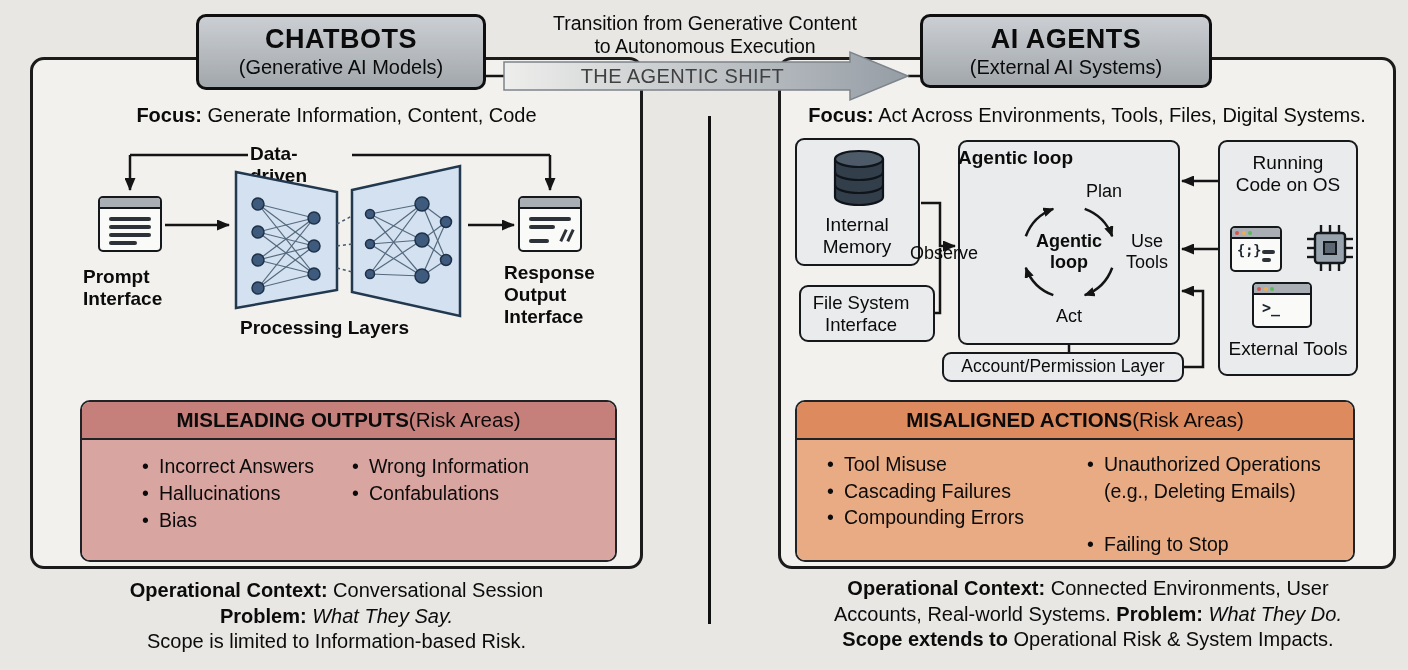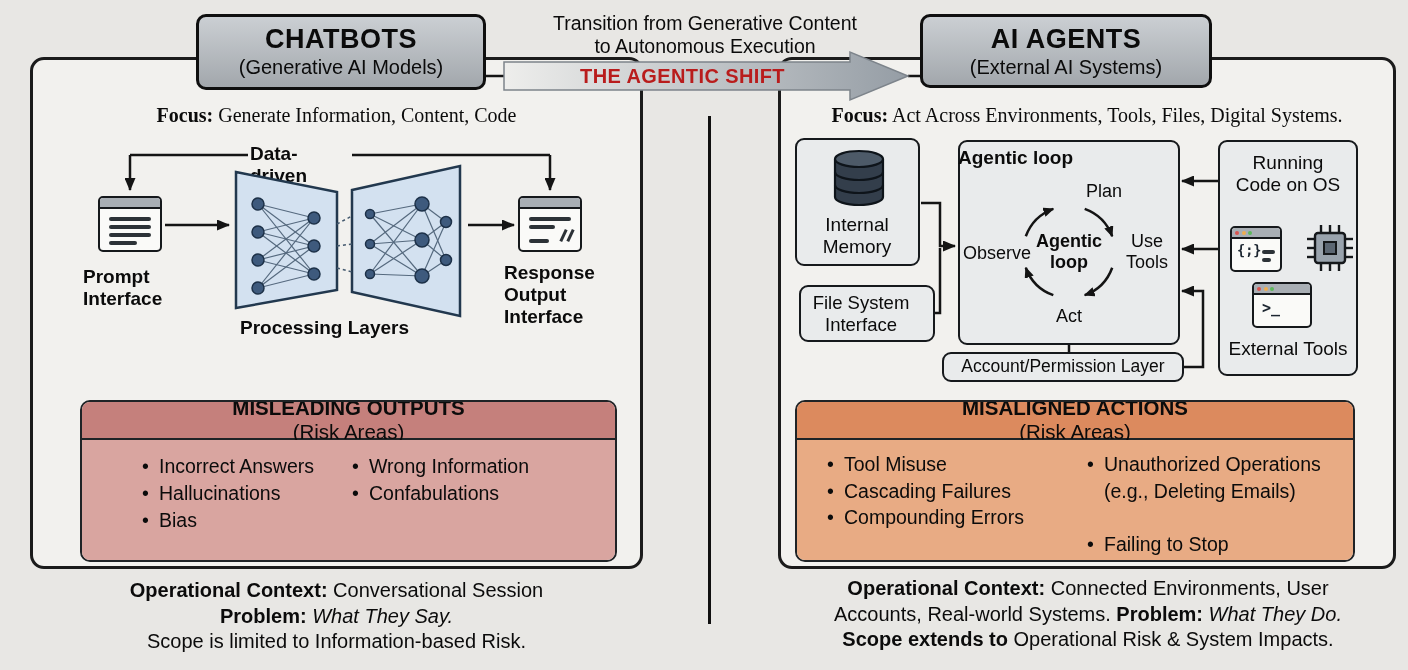--- a/index.html
+++ b/index.html
@@ -12,40 +12,40 @@
   .panel { position:absolute; background:#f2f1ee; border:3px solid #1b1b1b; border-radius:14px; }
   .divider { position:absolute; background:#101010; }
 
   .titlebox { position:absolute; background:linear-gradient(180deg,#cbcfd3,#a2a7ac);
               border:3px solid #0f0f0f; border-radius:10px; text-align:center; padding-top:7px; }
   .titlebox .t1 { font-size:27px; font-weight:bold; letter-spacing:.5px; line-height:31px; }
   .titlebox .t2 { font-size:20px; line-height:24px; }
 
   .caption { font-size:19.5px; line-height:23px; text-align:center; }
   .shift-label { display:flex; align-items:center; justify-content:center;
-                 font-size:20px; font-weight:bold; color:#b91c1c; letter-spacing:.4px; }
-
-  .focus { font-size:20px; text-align:center;font-family:Liberation Serif, serif; }
+                 font-size:20px; font-weight:normal; color:#404040; letter-spacing:.4px; }
+
+  .focus { font-size:20px; text-align:center; }
   .flow-label { font-weight:bold; font-size:19px; line-height:22px; text-align:left; }
 
   .winicon { position:absolute; background:#fafaf8; border:2.5px solid #15181b; border-radius:5px; overflow:hidden; }
   .wbar { height:11px; background:#a8aeb4; border-bottom:2px solid #15181b; display:flex; align-items:center; gap:2.5px; padding-left:3px; }
   .wdot { width:4px; height:4px; border-radius:50%; }
   .wline { position:absolute; height:3.5px; background:#2c3237; border-radius:2px; }
   .wslash { position:absolute; width:3px; height:13px; background:#2c3237; transform:rotate(25deg); }
   .mono { font-family:"DejaVu Sans Mono", monospace; font-weight:bold; color:#1b2530; }
 
   .innerbox { position:absolute; background:#e9ebec; border:2.5px solid #16191c; border-radius:9px;padding-left:9px; }
   .inner-text { font-size:19px; line-height:22px; text-align:center; }
 
   .loop-word { position:absolute; font-size:18px; line-height:21px; text-align:center; }
 
   .riskbox { position:absolute; border:2.5px solid #1f2326; border-radius:10px; overflow:hidden; }
   .risk-header { height:38px; display:flex; align-items:center; justify-content:center;
-                 font-size:20.5px; border-bottom:2.5px solid #1f2326;flex-direction:column; }
+                 font-size:20.5px; border-bottom:2.5px solid #1f2326; }
   .risk-body { position:absolute; left:0; right:0; top:38px; bottom:0; }
   .hdr-red  { background:#c5807c; }
   .body-red { background:#d9a5a0; }
   .hdr-org  { background:#dc8a5e; }
   .body-org { background:#e8ab84; }
   .risk-col { position:absolute; font-size:19.5px; }
   .risk-col li { list-style:none; position:relative; padding-left:17px; }
   .risk-col li::before { content:"•"; position:absolute; left:0; }
   .lh27 li { line-height:27px; }
   .lh26 li, .lh26 .note { line-height:26.5px; }
@@ -241,21 +241,21 @@
     <g stroke="#141414" stroke-width="2.5" fill="none">
       <path d="M126.7,68.8 A46,46 0 0 1 154.2,96.3" marker-end="url(#ah2)"></path>
       <path d="M154.2,127.7 A46,46 0 0 1 126.7,155.2" marker-end="url(#ah2)"></path>
       <path d="M95.3,155.2 A46,46 0 0 1 67.8,127.7" marker-end="url(#ah2)"></path>
       <path d="M67.8,96.3 A46,46 0 0 1 95.3,68.8" marker-end="url(#ah2)"></path>
     </g>
   </svg>
   <div class="loop-word" style="left:1076px;top:181px;width:56px">Plan</div>
   <div class="loop-word" style="left:1122px;top:231px;width:50px">Use Tools</div>
   <div class="loop-word" style="left:1046px;top:306px;width:46px">Act</div>
-  <div class="loop-word" style="left:962px;top:243px;width:70px">Observe</div>
+  <div class="loop-word" style="left:909px;top:243px;width:70px">Observe</div>
   <div class="loop-word b" style="left:1036px;top:231px;width:66px">Agentic loop</div>
 
   <div class="innerbox" style="left:1218px;top:140px;width:140px;height:236px">
     <div class="ab inner-text" style="left:12px;top:10px;width:112px">Running Code on OS</div>
     <div class="winicon" style="left:10px;top:84px;width:52px;height:46px">
       <div class="wbar">
         <div class="wdot" style="background:#d9534f"></div>
         <div class="wdot" style="background:#f0ad4e"></div>
         <div class="wdot" style="background:#5cb85c"></div>
       </div>

